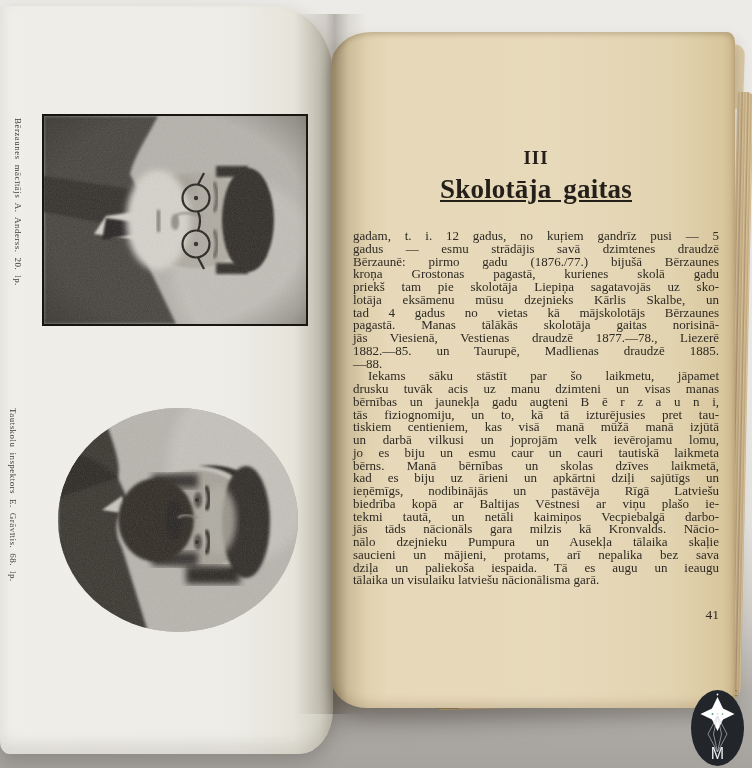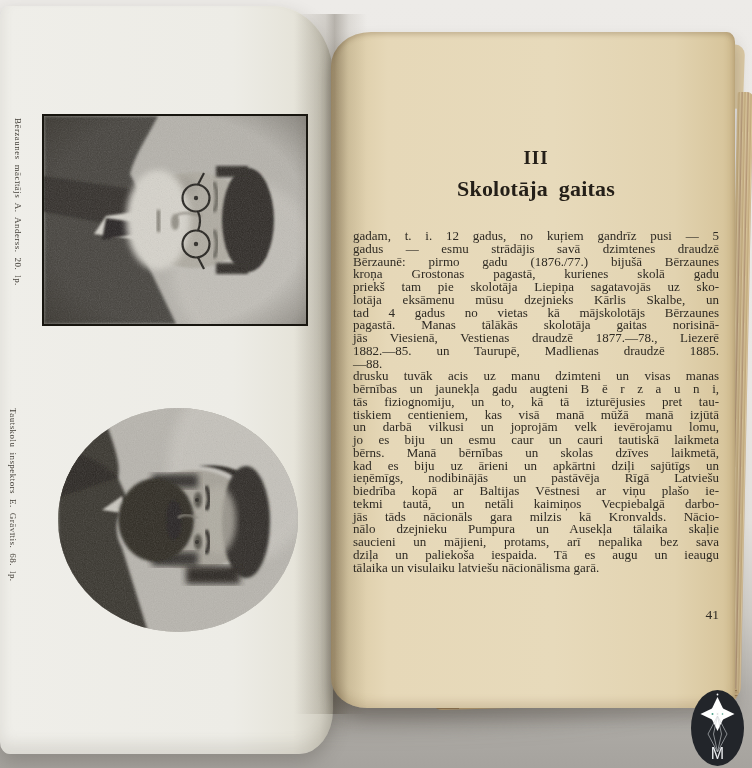--- a/index.html
+++ b/index.html
@@ -35,21 +35,21 @@
          white-space:nowrap;font-size:9px;letter-spacing:0.45px;word-spacing:2.4px;color:#45413a;}
   .cap1{left:6px;top:112px;width:20px;height:212px;}
   .cap2{left:1px;top:402px;width:20px;height:236px;}
   .photo-rect{position:absolute;left:42px;top:108px;width:262px;height:208px;z-index:3;
          border:2px solid #17150f;background:#b5b2ab;overflow:hidden;}
   .photo-oval{position:absolute;left:58px;top:402px;width:240px;height:224px;z-index:3;
          border-radius:50%;overflow:hidden;background:#b8b5ae;}
   
   .ch-head{position:absolute;left:22px;top:116px;width:366px;text-align:center;z-index:3;color:#241f18;}
   .ch-num{font-size:19px;line-height:20px;font-weight:bold;letter-spacing:1px;}
-  .ch-title{margin-top:9px;font-size:22px;line-height:24px;font-weight:bold;word-spacing:5px;letter-spacing:0.2px;}
+  .ch-title{margin-top:9px;font-size:27px;line-height:24px;font-weight:bold;word-spacing:5px;letter-spacing:0.2px;text-decoration:underline;}
   .body-text{position:absolute;left:22px;top:198px;width:366px;z-index:3;color:#2e2a23;}
   .tline{font-size:13px;line-height:12.75px;text-align:justify;text-align-last:justify;white-space:normal;}
   .tline.first{text-indent:15px;}
   .tline.last{text-align-last:left;}
   .pagenum{position:absolute;left:22px;top:575px;width:366px;text-align:right;z-index:3;
          font-size:13.5px;color:#2e2a23;}
   
   .watermark{position:absolute;left:691px;top:690px;width:53px;height:76px;z-index:6;}
 </style>
 </head>
@@ -174,20 +174,21 @@
           <div class="tline">kroņa Grostonas pagastā, kurienes skolā gadu</div>
           <div class="tline">priekš tam pie skolotāja Liepiņa sagatavojās uz sko-</div>
           <div class="tline">lotāja eksāmenu mūsu dzejnieks Kārlis Skalbe, un</div>
           <div class="tline">tad 4 gadus no vietas kā mājskolotājs Bērzaunes</div>
           <div class="tline">pagastā. Manas tālākās skolotāja gaitas norisinā-</div>
           <div class="tline">jās Viesienā, Vestienas draudzē 1877.—78., Liezerē</div>
           <div class="tline">1882.—85. un Taurupē, Madlienas draudzē 1885.</div>
           <div class="tline last">—88.</div>
         </div>
         <div>
+          <div class="tline first">Iekams sāku stāstīt par šo laikmetu, jāpamet</div>
           <div class="tline">drusku tuvāk acis uz manu dzimteni un visas manas</div>
           <div class="tline">bērnības un jaunekļa gadu augteni B ē r z a u n i,</div>
           <div class="tline">tās fiziognomiju, un to, kā tā izturējusies pret tau-</div>
           <div class="tline">tiskiem centieniem, kas visā manā mūžā manā izjūtā</div>
           <div class="tline">un darbā vilkusi un joprojām velk ievērojamu lomu,</div>
           <div class="tline">jo es biju un esmu caur un cauri tautiskā laikmeta</div>
           <div class="tline">bērns. Manā bērnības un skolas dzīves laikmetā,</div>
           <div class="tline">kad es biju uz ārieni un apkārtni dziļi sajūtīgs un</div>
           <div class="tline">ieņēmīgs, nodibinājās un pastāvēja Rīgā Latviešu</div>
           <div class="tline">biedrība kopā ar Baltijas Vēstnesi ar viņu plašo ie-</div>

